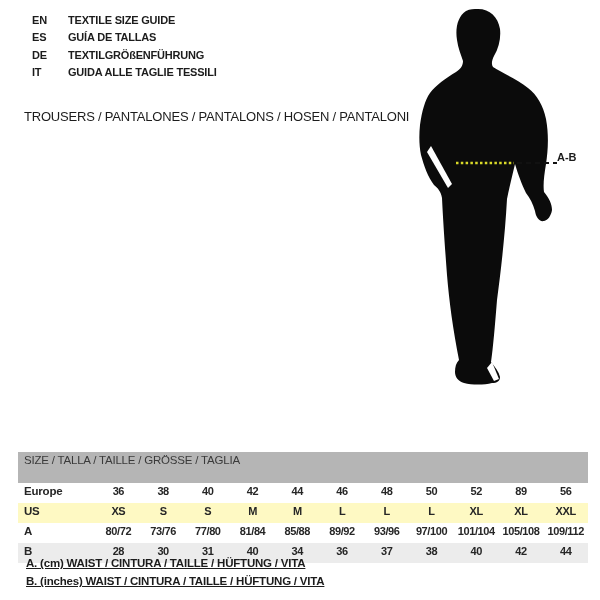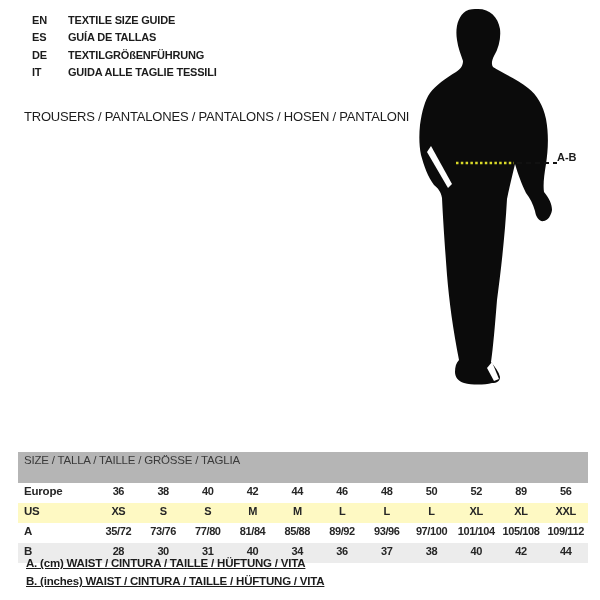--- a/index.html
+++ b/index.html
@@ -130,21 +130,21 @@
           <span class="tcell">M</span>
           <span class="tcell">L</span>
           <span class="tcell">L</span>
           <span class="tcell">L</span>
           <span class="tcell">XL</span>
           <span class="tcell">XL</span>
           <span class="tcell">XXL</span>
         </div>
         <div class="trow">
           <span class="tlabel">A</span>
-          <span class="tcell">35/72</span>
+          <span class="tcell">80/72</span>
           <span class="tcell">73/76</span>
           <span class="tcell">77/80</span>
           <span class="tcell">81/84</span>
           <span class="tcell">85/88</span>
           <span class="tcell">89/92</span>
           <span class="tcell">93/96</span>
           <span class="tcell">97/100</span>
           <span class="tcell">101/104</span>
           <span class="tcell">105/108</span>
           <span class="tcell">109/112</span>

